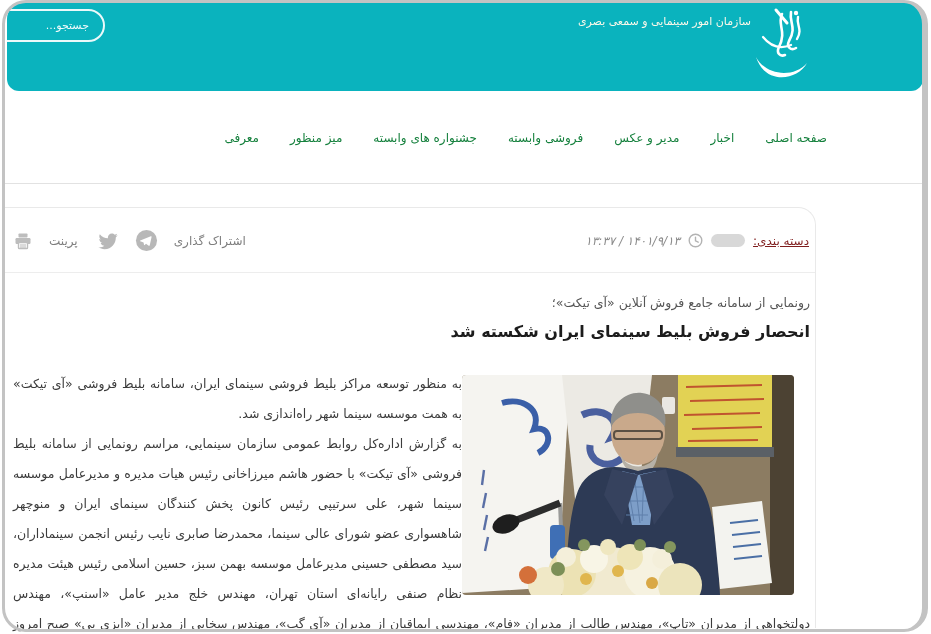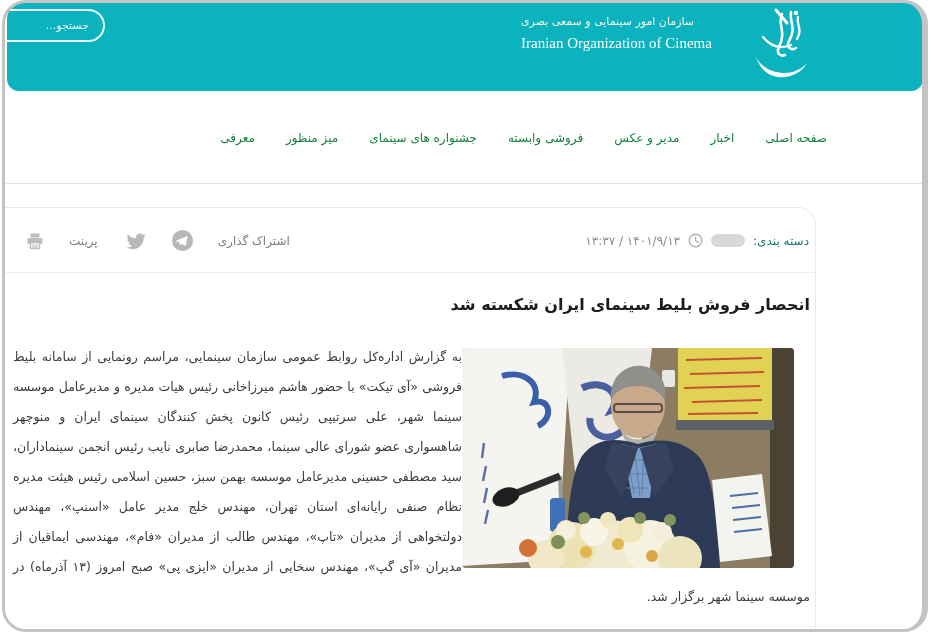--- a/index.html
+++ b/index.html
@@ -14,45 +14,45 @@
 
   
   .topbar { position:absolute; left:7px; top:3px; width:916px; height:88px;
             background:#0ab3be; border-radius:16px 16px 12px 12px; }
   .search-pill { position:absolute; left:-26px; top:6px; width:124px; height:33px;
                  border:2px solid rgba(255,255,255,.92); border-radius:18px;
                  background:transparent; color:#fff; direction:rtl; text-align:right;
                  padding:0 14px 0 30px; font-size:11px; outline:none;
                  font-family:"DejaVu Sans", sans-serif; }
   .search-pill::placeholder { color:#fff; opacity:.95; }
-  .brand { position:absolute; right:172px; top:12px; width:230px; text-align:left;
+  .brand { position:absolute; right:172px; top:12px; width:230px; text-align:right;
            color:#fff; direction:rtl; }
   .brand .fa-title { font-size:11px; color:#fcf8ea; margin-bottom:4px; }
   .brand .en-title { direction:ltr; font-family:"Liberation Serif", serif;
                      font-size:15px; line-height:1.5; color:#fff; }
   .logo { position:absolute; right:112px; top:4px; width:60px; height:76px; }
 
   
   .nav { position:absolute; left:5px; top:92px; width:918px; height:92px;
          display:flex; direction:rtl; align-items:center; gap:31px;
          padding-right:96px; border-bottom:1px solid #e2e2e2; background:#fff; }
   .nav-item { font-size:12px; color:#15803d; cursor:pointer; white-space:nowrap; }
 
   
   .article-box { position:absolute; left:5px; top:207px; width:811px; height:421px;
                  border-top:1px solid #e9e9e9; border-right:1px solid #e9e9e9;
                  border-top-right-radius:18px; background:#fff; direction:rtl; }
   .meta-row { position:relative; height:65px; border-bottom:1px solid #ededed; }
   .meta-right { position:absolute; right:6px; top:0; height:65px; display:flex;
                 align-items:center; gap:8px; direction:rtl; }
-  .meta-cat-label { font-size:12px; color:#0f766e; }
+  .meta-cat-label { font-size:12px; color:#7f1d1d;text-decoration:underline; }
   .cat-pill { width:34px; height:13px; background:#d8d8d8; border-radius:8px; }
-  .meta-date { font-size:12px; color:#8d8d8d; direction:rtl; }
-  .meta-left { position:absolute; left:20px; top:0; height:65px; display:flex;
-               align-items:center; gap:24px; direction:ltr; }
+  .meta-date { font-size:12px; color:#8d8d8d; direction:rtl;font-style:italic; }
+  .meta-left { position:absolute; left:8px; top:0; height:65px; display:flex;
+               align-items:center; gap:16px; direction:ltr; }
   .meta-label { font-size:12px; color:#7e7e7e; }
   .icon { display:inline-flex; align-items:center; justify-content:center; cursor:pointer; }
 
   .article-content { padding:22px 5px 0 8px; }
   .subtitle { font-size:12.5px; color:#555; margin-bottom:12px; }
   .headline { font-size:16px; font-weight:bold; color:#1c1c1c; margin-bottom:28px; }
   .body-text { font-size:12.5px; color:#3c3c3c; line-height:30px;
                text-align:justify; }
   .body-text p { margin:0; }
   .photo { float:left; width:332px; height:220px; margin:6px 16px 4px 0;
@@ -63,40 +63,39 @@
 </head>
 <body>
 
 <div class="stage">
 
   <div class="topbar">
     <input class="search-pill" type="text" placeholder="جستجو..." style="">
     <div class="brand">
       <div class="fa-title">سازمان امور سینمایی و سمعی بصری</div>
       <div class="en-title">
-        <div>Iranian Organization of Cinema</div>
       </div>
     </div>
     <svg class="logo" viewBox="0 0 60 76" fill="none" stroke="#ffffff" stroke-linecap="round">
       <path d="M25,3 L36,16" stroke-width="3"></path>
       <path d="M31,7 C26,18 36,24 28,40 C25,46 29,50 34,48" stroke-width="2.6"></path>
       <path d="M40,5 C38,16 46,20 38,34 C35,40 40,44 45,41" stroke-width="2.6"></path>
       <path d="M47,10 C45,18 52,22 46,32" stroke-width="2.4"></path>
       <circle cx="45" cy="6" r="2.2" fill="#ffffff" stroke="none"></circle>
       <path d="M12,30 C20,40 30,42 40,38" stroke-width="2.2"></path>
       <path d="M5,50 C14,68 42,72 56,56 C46,74 14,78 5,50 Z" fill="#ffffff" stroke="none"></path>
     </svg>
   </div>
 
   <nav class="nav">
     <span class="nav-item">صفحه اصلی</span>
     <span class="nav-item">اخبار</span>
     <span class="nav-item">مدیر و عکس</span>
     <span class="nav-item">فروشی وابسته</span>
-    <span class="nav-item">جشنواره های سینمای</span>
+    <span class="nav-item">جشنواره های وابسته</span>
     <span class="nav-item">میز منظور</span>
     <span class="nav-item">معرفی</span>
   </nav>
 
   <section class="article-box">
 
     <div class="meta-row">
       <div class="meta-right">
         <span class="meta-cat-label">دسته بندی:</span>
         <span class="cat-pill"></span>
@@ -129,20 +128,21 @@
           <svg width="23" height="23" viewBox="0 0 24 24">
             <circle cx="12" cy="12" r="11" fill="#b8b8b8"></circle>
             <path d="M5.5 11.9l11-4.3c.5-.2 1 .2.8.8l-1.9 8.6c-.1.5-.7.7-1.1.4l-2.8-2.1-1.4 1.4c-.25.25-.65.1-.7-.2l-.45-2.5-3.4-1.1c-.5-.17-.5-.85-.05-1z" fill="#fff"></path>
           </svg>
         </span>
         <span class="meta-label">اشتراک گذاری</span>
       </div>
     </div>
 
     <div class="article-content">
+      <div class="subtitle">رونمایی از سامانه جامع فروش آنلاین «آی تیکت»؛</div>
       <h1 class="headline">انحصار فروش بلیط سینمای ایران شکسته شد</h1>
 
       <div class="body-text">
         <div class="photo photo-rtl-fix">
           <svg width="332" height="220" viewBox="0 0 332 220" preserveAspectRatio="none">
 
             <rect x="0" y="0" width="332" height="220" fill="#8c7c62"></rect>
             <rect x="308" y="0" width="24" height="220" fill="#4c4233"></rect>
 
             <rect x="216" y="0" width="94" height="76" fill="#e2d254"></rect>
@@ -216,19 +216,20 @@
               <circle cx="178" cy="170" r="6" fill="#7c8f57"></circle>
               <circle cx="122" cy="170" r="6" fill="#84965e"></circle>
               <circle cx="208" cy="172" r="6" fill="#84965e"></circle>
               <circle cx="66" cy="200" r="9" fill="#d4703a"></circle>
               <circle cx="156" cy="196" r="6" fill="#e0b64e"></circle>
               <circle cx="124" cy="204" r="6" fill="#e0b64e"></circle>
               <circle cx="190" cy="208" r="6" fill="#d9a845"></circle>
             </g>
           </svg>
         </div>
+        <p>به منظور توسعه مراکز بلیط فروشی سینمای ایران، سامانه بلیط فروشی «آی تیکت» به همت موسسه سینما شهر راه‌اندازی شد.</p>
         <p>به گزارش اداره‌کل روابط عمومی سازمان سینمایی، مراسم رونمایی از سامانه بلیط فروشی «آی تیکت» با حضور هاشم میرزاخانی رئیس هیات مدیره و مدیرعامل موسسه سینما شهر، علی سرتیپی رئیس کانون پخش کنندگان سینمای ایران و منوچهر شاهسواری عضو شورای عالی سینما، محمدرضا صابری نایب رئیس انجمن سینماداران، سید مصطفی حسینی مدیرعامل موسسه بهمن سبز، حسین اسلامی رئیس هیئت مدیره نظام صنفی رایانه‌ای استان تهران، مهندس خلج مدیر عامل «اسنپ»، مهندس دولتخواهی از مدیران «تاپ»، مهندس طالب از مدیران «فام»، مهندسی ایماقیان از مدیران «آی گپ»، مهندس سخایی از مدیران «ایزی پی» صبح امروز (۱۳ آذرماه) در موسسه سینما شهر برگزار شد.</p>
       </div>
     </div>
   </section>
 
   <div class="frame"></div>
 </div>
 
 </body></html>

